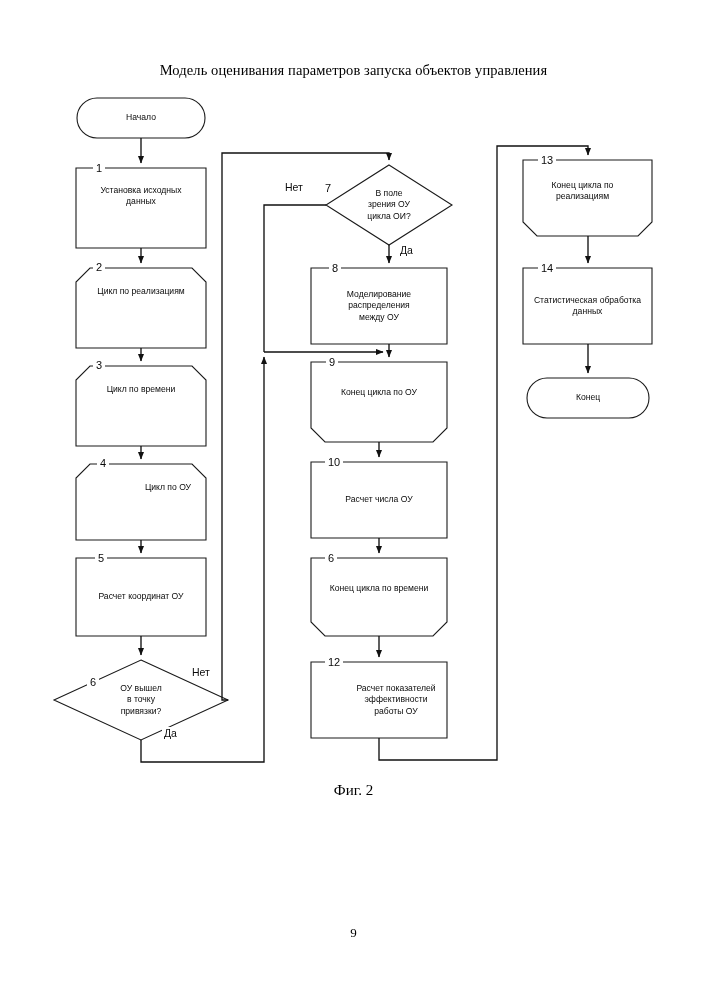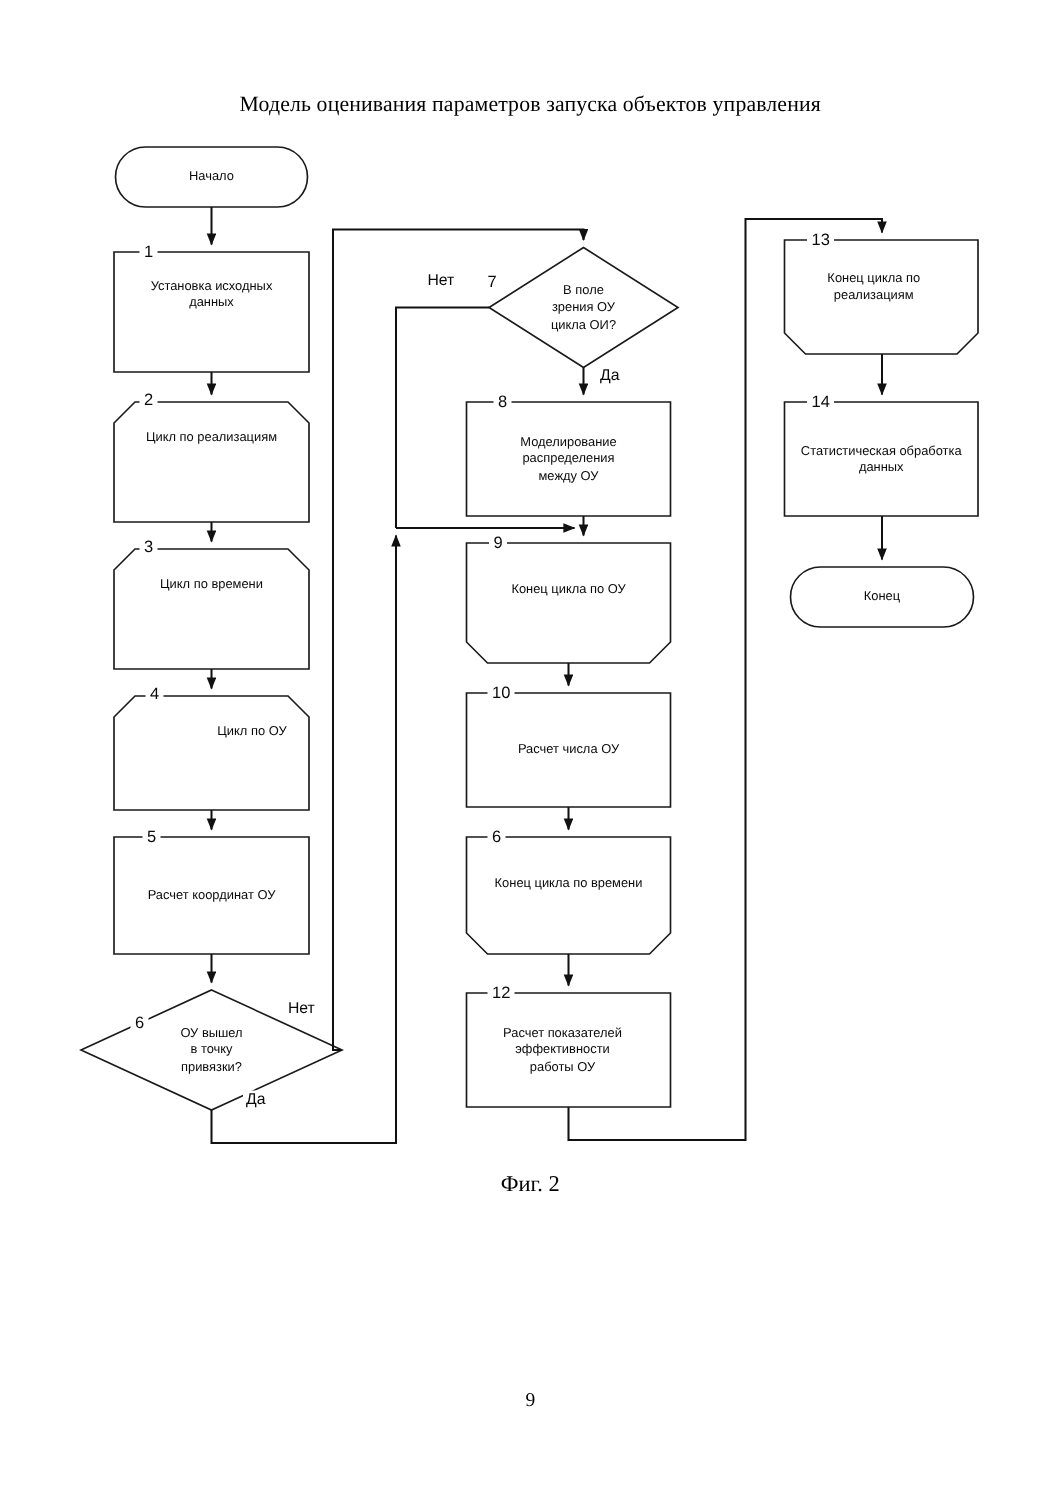--- a/index.html
+++ b/index.html
@@ -138,21 +138,21 @@
   <div class="lbl" style="left:311px;top:268px;width:136px;height:76px;">Моделирование
 распределения
 между ОУ</div>
 
   <div class="lbl" style="left:311px;top:366px;width:136px;height:54px;">Конец цикла по ОУ</div>
 
   <div class="lbl" style="left:311px;top:462px;width:136px;height:76px;">Расчет числа ОУ</div>
 
   <div class="lbl" style="left:311px;top:562px;width:136px;height:54px;">Конец цикла по  времени</div>
 
-  <div class="lbl" style="left:307px;top:662px;width:136px;height:76px;">Расчет показателей
+  <div class="lbl" style="left:328px;top:662px;width:136px;height:76px;">Расчет показателей
 эффективности
 работы ОУ</div>
 
   <div class="lbl" style="left:523px;top:164px;width:119px;height:54px;">Конец цикла по
 реализациям</div>
 
   <div class="lbl" style="left:523px;top:268px;width:129px;height:76px;">Статистическая обработка
 данных</div>
 
   <div class="lbl" style="left:527px;top:378px;width:122px;height:40px;border-radius:11px;">Конец</div>

